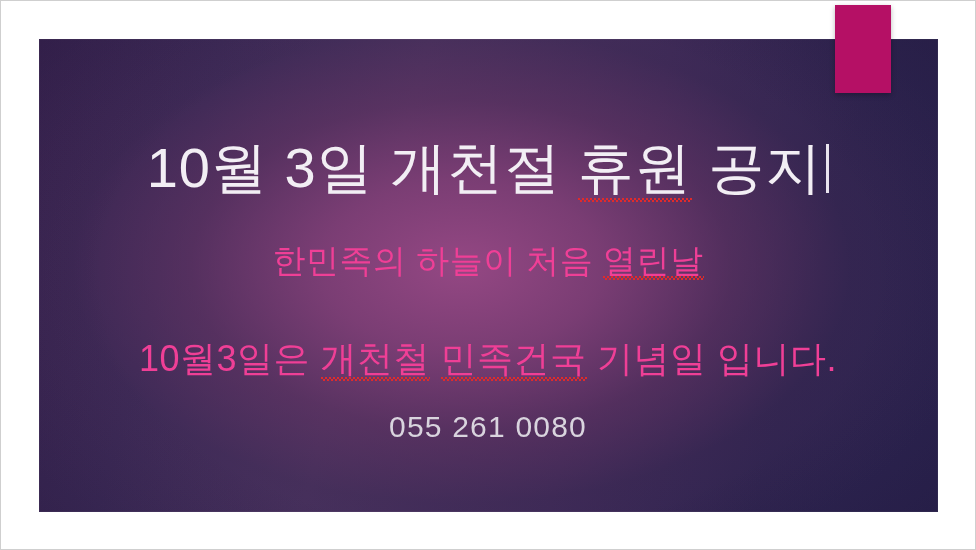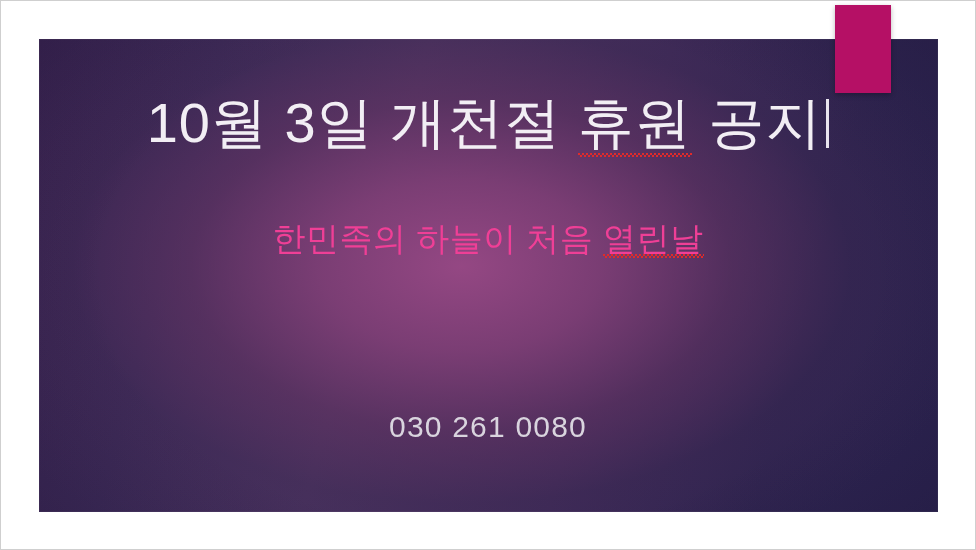--- a/index.html
+++ b/index.html
@@ -77,21 +77,21 @@
     letter-spacing: 0.5px;
   }
 
   #title-line {
     top: 94px;
     font-size: 56px;
     color: #f2eef4;
     letter-spacing: 1px;
   }
   #subtitle-line {
-    top: 221px;
+    top: 198px;
     font-size: 33px;
     color: #ef3f96;
   }
   #body-line {
     top: 295px;
     font-size: 36px;
     color: #ef3f96;
   }
   #org-line {
     top: 371px;
@@ -102,20 +102,21 @@
     top: 411px;
     font-size: 30px;
     color: #d9d4de;
     letter-spacing: 1.2px;
   }
 
   
   .sq {
     position: relative;
     display: inline-block;
+    margin-top: 45px;
   }
   .sq::after {
     content: "";
     position: absolute;
     left: 0;
     right: 0;
     bottom: -0.10em;
     height: 4px;
     background-image:
       linear-gradient(45deg, transparent 40%, #e02b2b 40%, #e02b2b 60%, transparent 60%),
@@ -147,18 +148,19 @@
   <div id="slide"></div>
 
   <div id="accent-bar"></div>
 
   <div id="text-layer">
 
     <div class="line" id="title-line"><span>10월 3일 개천절 </span><span class="sq">휴원</span><span> 공지</span><span id="title-caret"></span></div>
 
     <div class="line" id="subtitle-line"><span>한민족의 하늘이 처음 </span><span class="sq">열린날</span></div>
 
+    <div class="line" id="body-line"><span>10월3일은 </span><span class="sq">개천철</span><span> </span><span class="sq">민족건국</span><span> 기념일 입니다.</span></div>
 
 
-    <div class="line" id="phone-line">030 261 0080</div>
+    <div class="line" id="phone-line">055 261 0080</div>
 
   </div>
 </div>
 
 </body></html>

